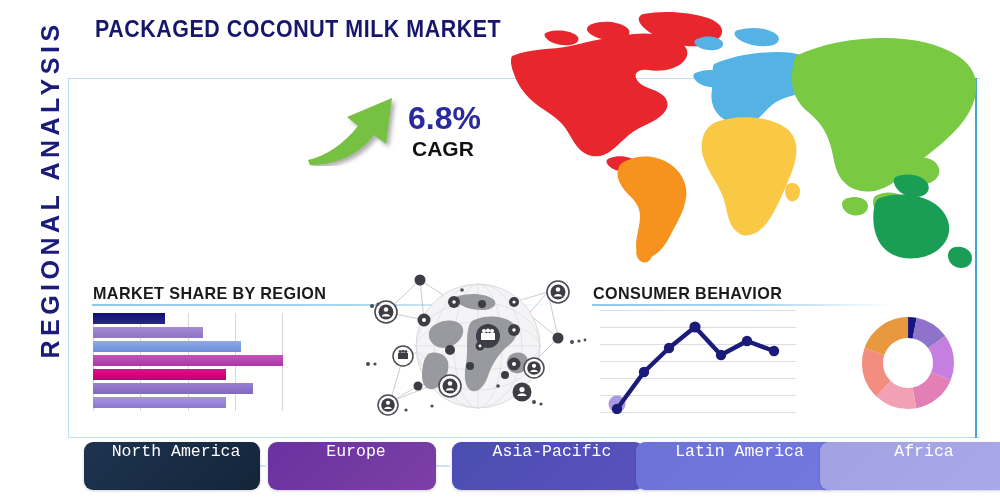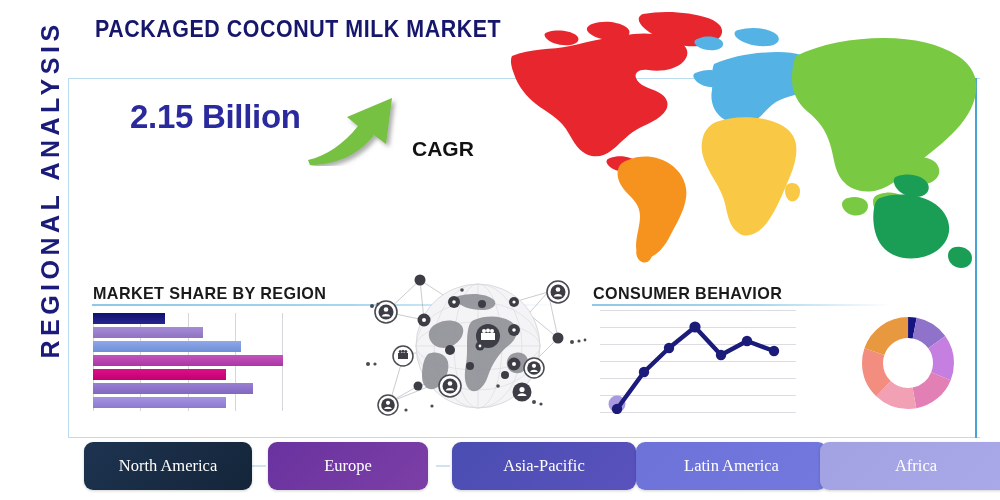--- a/index.html
+++ b/index.html
@@ -101,55 +101,56 @@
   .lc-grid{position:absolute;inset:0;}
   .lc-grid i{position:absolute;left:0;right:0;height:1px;background:#dcdce2;}
 
   
   .donut-wrap{position:absolute;left:855px;top:310px;width:106px;height:106px;}
 
   
   .regions{position:absolute;left:84px;top:442px;height:48px;}
   .region-btn{
     position:absolute;top:0;height:48px;border-radius:9px;
-    display:flex;align-items:center;justify-content:center;
+    display:flex;justify-content:center;
     color:#fff;font-size:16.5px;
-    font-family:Liberation Serif, serif;
+    font-family:Liberation Mono, monospace;
     box-shadow:0 1px 3px rgba(0,0,0,.18);
+    padding-left:8px;
   }
   .region-connector{
     position:absolute;top:23px;height:2px;width:14px;background:#cfe3f2;
   }
 </style>
 </head>
 <body>
 
 <div id="root">
 
   <div class="side-label">REGIONAL ANALYSIS</div>
 
   <div class="main-title">PACKAGED COCONUT MILK MARKET</div>
 
   <div class="panel"></div>
   <div class="panel-right-edge"></div>
 
-  <div class="stat-value">2.15 Billion</div>
 
   <div class="arrow-wrap">
     <svg viewBox="0 0 110 80" width="110" height="80">
       <defs>
         <filter id="ashadow" x="-30%" y="-30%" width="170%" height="170%">
           <feDropShadow dx="3" dy="3" stdDeviation="2.2" flood-color="#6b6b6b" flood-opacity=".55"></feDropShadow>
         </filter>
       </defs>
       <path d="M8 74 C 26 70, 44 58, 58 40 L 47 31 L 92 12 L 86 58 L 74 49
                C 58 70, 34 79, 10 79 Z" fill="#76c043" filter="url(#ashadow)"></path>
     </svg>
   </div>
 
+  <div class="cagr-value">6.8%</div>
   <div class="cagr-caption">CAGR</div>
 
 
   <div class="map-wrap">
     <svg viewBox="0 0 500 262" width="500" height="262">
 
       <g fill="#e8262d">
         <path d="M12 48 C30 40,52 42,70 38 C92 33,112 28,134 26 C150 24,166 27,178 33
                  C188 38,190 46,184 53 C176 62,160 64,148 62 C140 61,134 64,136 70
                  C139 78,150 80,158 84 C166 88,170 95,166 102 C160 112,146 116,136 122

